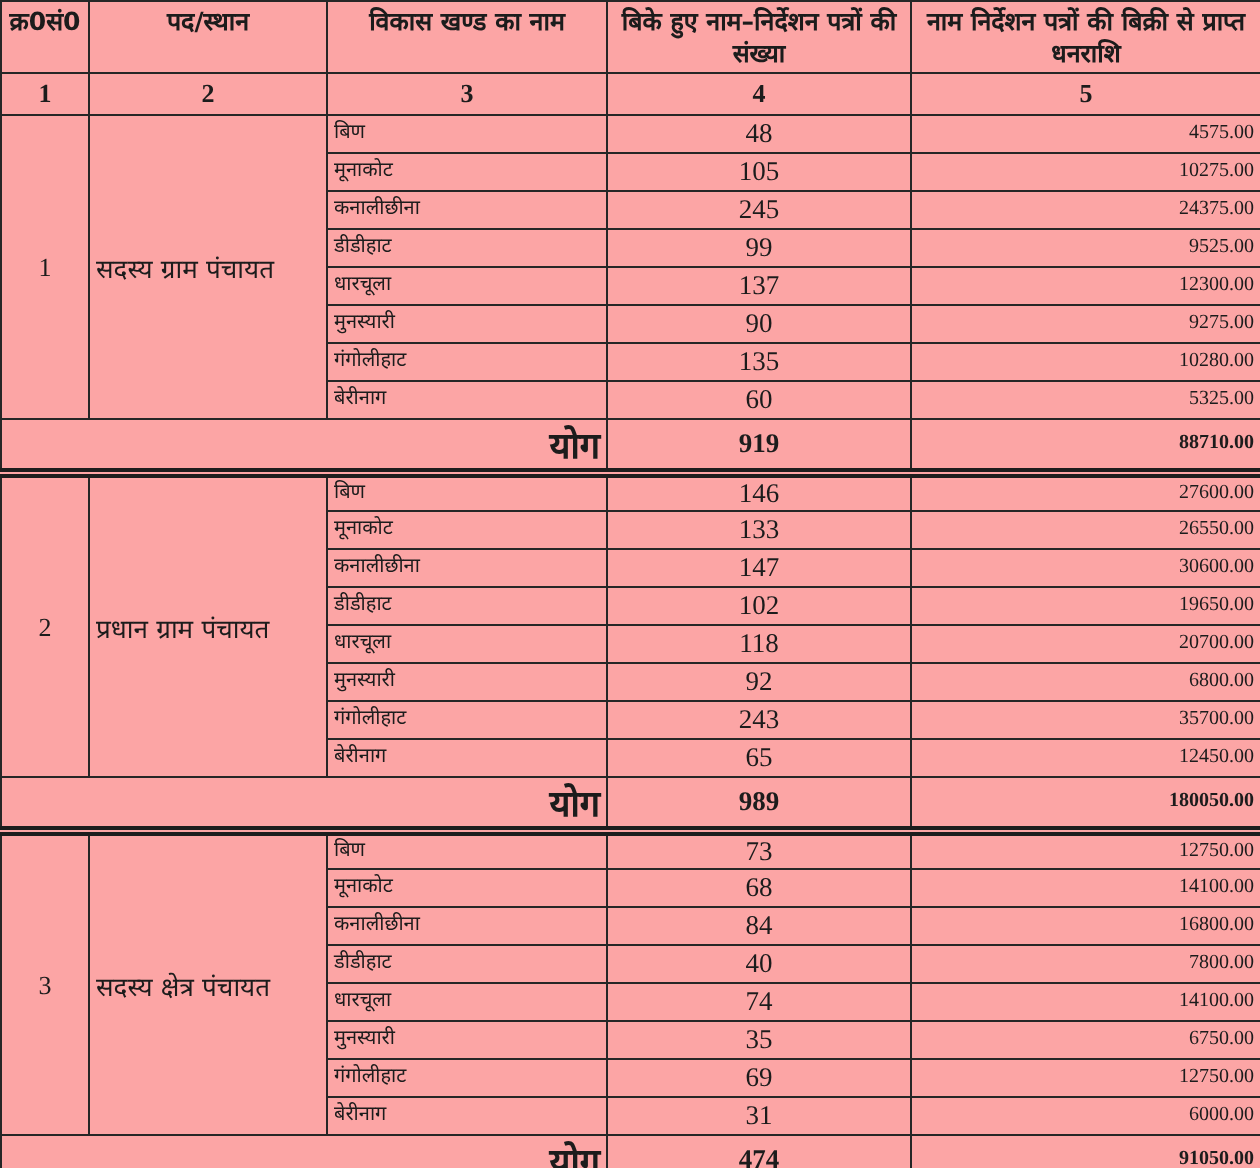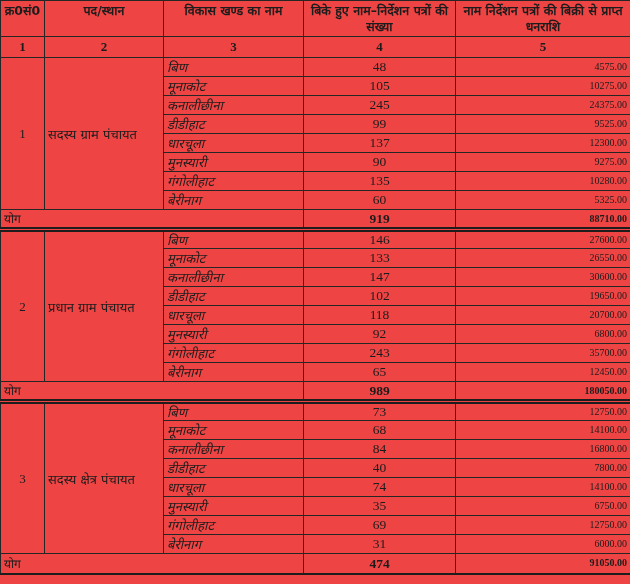--- a/index.html
+++ b/index.html
@@ -3,21 +3,21 @@
 <meta charset="utf-8">
 <style>
   html, body {
     margin: 0;
     padding: 0;
     background: #fbfaf6;
   }
   .page {
     width: 630px;
     height: 584px;
-    background: #ef4444;
+    background: #fca5a5;
     overflow: hidden;
     position: relative;
     box-sizing: border-box;
   }
   table.report {
     border-collapse: collapse;
     width: 630px;
     table-layout: fixed;
     color: #1c1c1c;
   }
@@ -64,25 +64,24 @@
     vertical-align: middle;
   }
   td.position {
     font-family: "DejaVu Sans", sans-serif;
     font-size: 13px;
     text-align: left;
     vertical-align: middle;
   }
   td.block {
     font-family: "DejaVu Sans", sans-serif;
-    font-size: 13px;
+    font-size: 10px;
     text-align: left;
     vertical-align: middle;
     line-height: 1;
-    font-style: italic;
   }
   td.count {
     font-family: "Liberation Serif", serif;
     font-size: 13.5px;
     text-align: center;
     vertical-align: middle;
     line-height: 1;
   }
   td.amount {
     font-family: "Liberation Serif", serif;
@@ -92,23 +91,23 @@
     line-height: 1;
     padding-right: 5px;
   }
 
   
   tr.total-row { height: 20px; }
   tr.total-row td { border-bottom: 5px double #1d1d1d; }
   tr.total-row.last td { border-bottom: 2px solid #1d1d1d; }
   td.total-label {
     font-family: "DejaVu Sans", sans-serif;
-    font-size: 12px;
-    font-weight: 400;
-    text-align: left;
+    font-size: 18px;
+    font-weight: 700;
+    text-align: right;
     vertical-align: middle;
   }
   td.bold { font-weight: 700; }
 </style>
 </head>
 <body>
 
 <div class="page">
   <table class="report">
     <colgroup>

